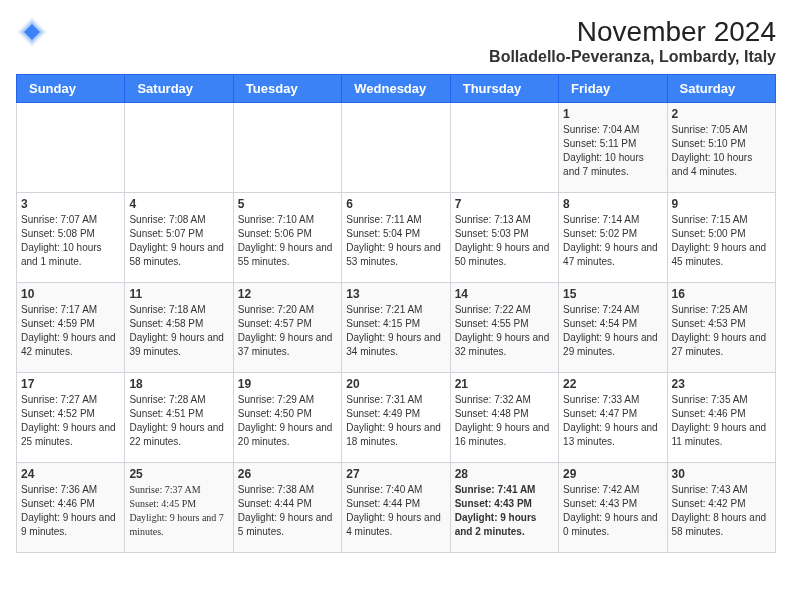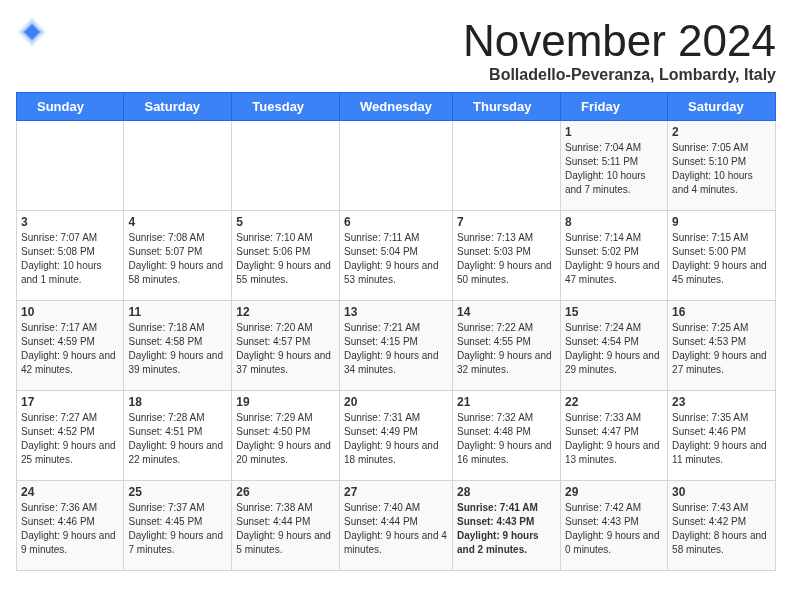--- a/index.html
+++ b/index.html
@@ -29,39 +29,39 @@
     .logo-text .general { color: #333; }
     .logo-text .blue { color: #2563eb; }
     .logo-icon {
       width: 32px;
       height: 32px;
     }
     .title-block {
       text-align: right;
     }
     .month-title {
-      font-size: 44px;
+      font-size: 28px;
       font-weight: normal;
       color: #222;
     }
     .location {
       font-size: 16px;
       color: #333;
       font-weight: bold;
       margin-left: 22px;
     }
     table {
       width: 100%;
       border-collapse: collapse;
       font-size: 11px;
     }
     thead tr th {
       background-color: #3b82f6;
       color: white;
-      padding: 6px 20px;
+      padding: 6px 12px;
       text-align: left;
       font-size: 13px;
       font-weight: bold;
       border: 1px solid #2563eb;
     }
     tbody tr td {
       border: 1px solid #d1d5db;
       vertical-align: top;
       padding: 4px;
       width: 14.28%;
@@ -274,21 +274,21 @@
       </tr>
       <tr>
         <td>
           <span class="day-num">24</span>
           <div class="day-info" style="white-space: pre-line;">Sunrise: 7:36 AM
 Sunset: 4:46 PM
 Daylight: 9 hours and 9 minutes.</div>
         </td>
         <td>
           <span class="day-num">25</span>
-          <div class="day-info" style="white-space: pre-line;">Sunrise: 7:37 AM
+          <div class="day-info" style="white-space: pre-line; font-family: Liberation Serif, serif;">Sunrise: 7:37 AM
 Sunset: 4:45 PM
 Daylight: 9 hours and 7 minutes.</div>
         </td>
         <td>
           <span class="day-num">26</span>
           <div class="day-info" style="white-space: pre-line;">Sunrise: 7:38 AM
 Sunset: 4:44 PM
 Daylight: 9 hours and 5 minutes.</div>
         </td>
         <td>

